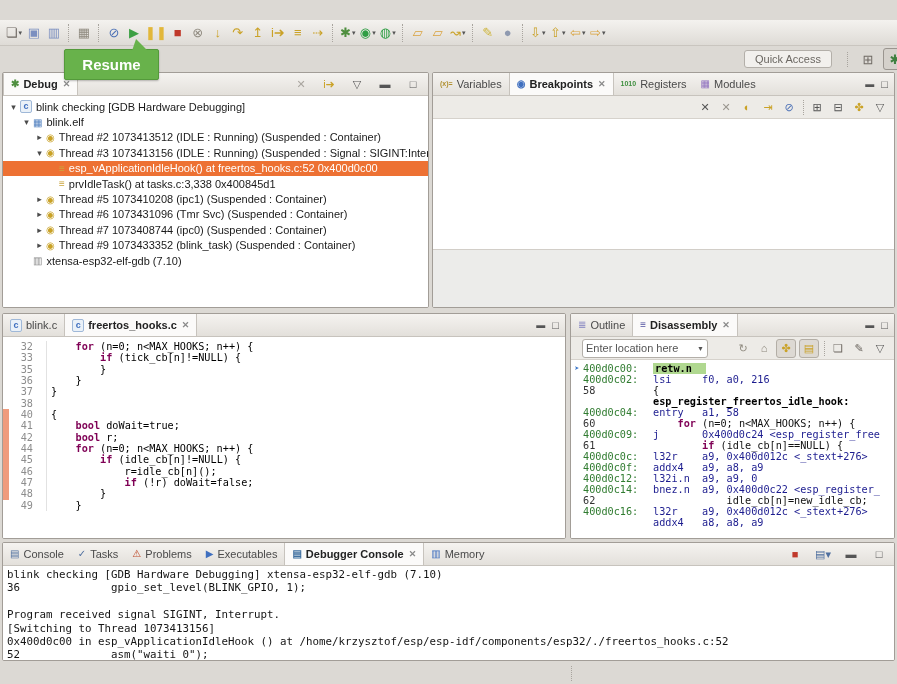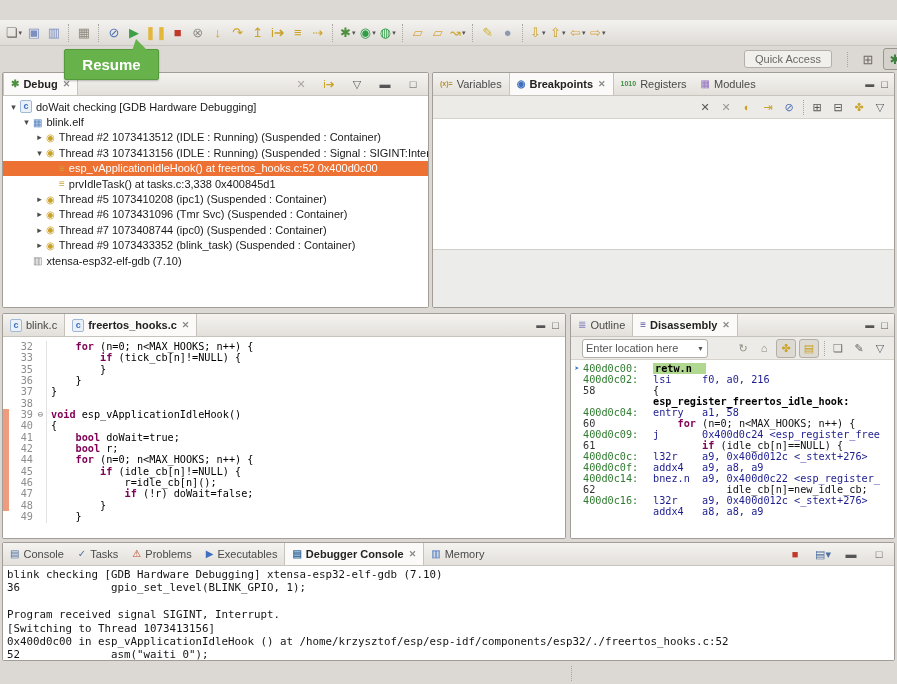--- a/index.html
+++ b/index.html
@@ -152,21 +152,21 @@
           <span class="vico" style="color: rgb(85, 85, 85);">▽</span>
           <span class="vico" style="color: rgb(85, 85, 85);">▬</span>
           <span class="vico" style="color: rgb(85, 85, 85);">□</span>
         </div>
     </div>
     <div class="content" id="debug-tree" style="padding-top:3px;">
         <div class="trow">
           <span style="width: 4px; flex: 0 0 4px;"></span>
           <span class="tw">▾</span>
           <span class="cbadge" style="margin-right: 4px;">c</span>
-          <span style="white-space: nowrap;">doWait checking [GDB Hardware Debugging]</span>
+          <span style="white-space: nowrap;">blink checking [GDB Hardware Debugging]</span>
         </div>
         <div class="trow">
           <span style="width: 17px; flex: 0 0 17px;"></span>
           <span class="tw">▾</span>
           <span class="ticn" style="color: rgb(79, 127, 191);">▦</span>
           <span style="white-space: nowrap;">blink.elf</span>
         </div>
         <div class="trow">
           <span style="width: 30px; flex: 0 0 30px;"></span>
           <span class="tw">▸</span>
@@ -280,21 +280,20 @@
           <span class="g" style="font-size: 11px;">□</span>
         </div>
       </div>
     <div class="content" id="editor-content" style="padding-top:4px;">
         <div class="ed-line"><span class="ed-ann"></span><span class="ed-num">32</span><span class="ed-fold"></span><span>    <span class="kw">for</span> (n=0; n&lt;MAX_HOOKS; n++) {</span></div>
         <div class="ed-line"><span class="ed-ann"></span><span class="ed-num">33</span><span class="ed-fold"></span><span>        <span class="kw">if</span> (tick_cb[n]!=NULL) {</span></div>
         <div class="ed-line"><span class="ed-ann"></span><span class="ed-num">35</span><span class="ed-fold"></span><span>        }</span></div>
         <div class="ed-line"><span class="ed-ann"></span><span class="ed-num">36</span><span class="ed-fold"></span><span>    }</span></div>
         <div class="ed-line"><span class="ed-ann"></span><span class="ed-num">37</span><span class="ed-fold"></span><span>}</span></div>
         <div class="ed-line"><span class="ed-ann"></span><span class="ed-num">38</span><span class="ed-fold"></span><span></span></div>
-        <div class="ed-line"><span class="ed-ann on"></span><span class="ed-num">39</span><span class="ed-fold">⊖</span><span><span class="kw">void</span> esp_vApplicationIdleHook()</span></div>
         <div class="ed-line"><span class="ed-ann on"></span><span class="ed-num">40</span><span class="ed-fold"></span><span>{</span></div>
         <div class="ed-line"><span class="ed-ann on"></span><span class="ed-num">41</span><span class="ed-fold"></span><span>    <span class="kw">bool</span> doWait=true;</span></div>
         <div class="ed-line"><span class="ed-ann on"></span><span class="ed-num">42</span><span class="ed-fold"></span><span>    <span class="kw">bool</span> r;</span></div>
         <div class="ed-line"><span class="ed-ann on"></span><span class="ed-num">44</span><span class="ed-fold"></span><span>    <span class="kw">for</span> (n=0; n&lt;MAX_HOOKS; n++) {</span></div>
         <div class="ed-line"><span class="ed-ann on"></span><span class="ed-num">45</span><span class="ed-fold"></span><span>        <span class="kw">if</span> (idle_cb[n]!=NULL) {</span></div>
         <div class="ed-line"><span class="ed-ann on"></span><span class="ed-num">46</span><span class="ed-fold"></span><span>            r=idle_cb[n]();</span></div>
         <div class="ed-line"><span class="ed-ann on"></span><span class="ed-num">47</span><span class="ed-fold"></span><span>            <span class="kw">if</span> (!r) doWait=false;</span></div>
         <div class="ed-line"><span class="ed-ann on"></span><span class="ed-num">48</span><span class="ed-fold"></span><span>        }</span></div>
         <div class="ed-line"><span class="ed-ann"></span><span class="ed-num">49</span><span class="ed-fold"></span><span>    }</span></div>
       </div>
@@ -337,20 +336,21 @@
         <div class="ds-line addr current"><span class="ds-mark">➤</span><span class="ds-addr">400d0c00:</span><span class="ds-text">retw.n</span></div>
         <div class="ds-line addr"><span class="ds-mark"></span><span class="ds-addr">400d0c02:</span><span class="ds-text">lsi     f0, a0, 216</span></div>
         <div class="ds-line src"><span class="ds-mark"></span><span class="ds-src-num">58</span><span class="ds-text">{</span></div>
         <div class="ds-line label"><span class="ds-mark"></span><span class="ds-src-num"></span><span class="ds-text">esp_register_freertos_idle_hook:</span></div>
         <div class="ds-line addr"><span class="ds-mark"></span><span class="ds-addr">400d0c04:</span><span class="ds-text">entry   a1, 58</span></div>
         <div class="ds-line src"><span class="ds-mark"></span><span class="ds-src-num">60</span><span class="ds-text">    <span class="kw">for</span> (n=0; n&lt;MAX_HOOKS; n++) {</span></div>
         <div class="ds-line addr"><span class="ds-mark"></span><span class="ds-addr">400d0c09:</span><span class="ds-text">j       0x400d0c24 &lt;esp_register_free</span></div>
         <div class="ds-line src"><span class="ds-mark"></span><span class="ds-src-num">61</span><span class="ds-text">        <span class="kw">if</span> (idle_cb[n]==NULL) {</span></div>
         <div class="ds-line addr"><span class="ds-mark"></span><span class="ds-addr">400d0c0c:</span><span class="ds-text">l32r    a9, 0x400d012c &lt;_stext+276&gt;</span></div>
         <div class="ds-line addr"><span class="ds-mark"></span><span class="ds-addr">400d0c0f:</span><span class="ds-text">addx4   a9, a8, a9</span></div>
+        <div class="ds-line addr"><span class="ds-mark"></span><span class="ds-addr">400d0c12:</span><span class="ds-text">l32i.n  a9, a9, 0</span></div>
         <div class="ds-line addr"><span class="ds-mark"></span><span class="ds-addr">400d0c14:</span><span class="ds-text">bnez.n  a9, 0x400d0c22 &lt;esp_register_</span></div>
         <div class="ds-line src"><span class="ds-mark"></span><span class="ds-src-num">62</span><span class="ds-text">            idle_cb[n]=new_idle_cb;</span></div>
         <div class="ds-line addr"><span class="ds-mark"></span><span class="ds-addr">400d0c16:</span><span class="ds-text">l32r    a9, 0x400d012c &lt;_stext+276&gt;</span></div>
         <div class="ds-line addr"><span class="ds-mark"></span><span class="ds-addr"></span><span class="ds-text">addx4   a8, a8, a9</span></div>
       </div>
   </div>
 
   <div class="panel" style="left:2px;top:542px;width:893px;height:119px;">
     <div class="tabbar" id="console-tabbar">
         <div class="tab">

